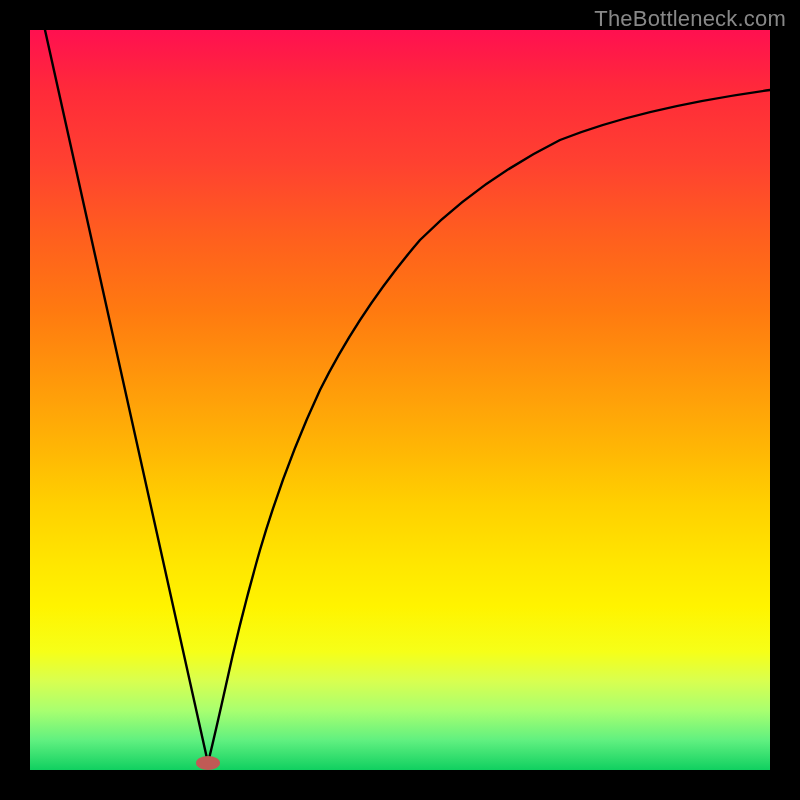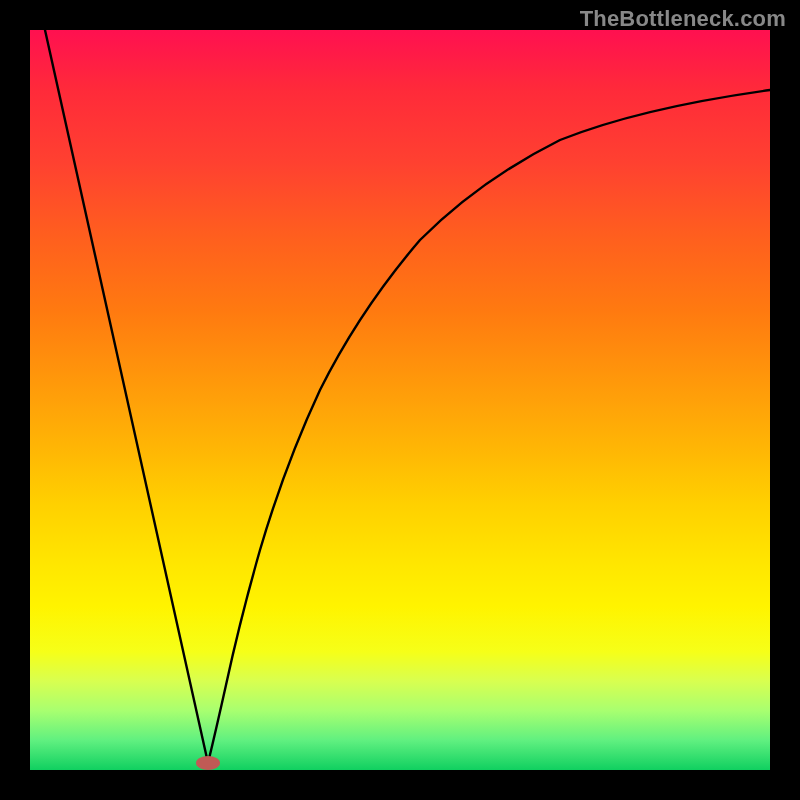--- a/index.html
+++ b/index.html
@@ -43,21 +43,21 @@
       #a8ff70 92%,
       #60f080 96%,
       #10d060 100%
     );
   }
   .watermark {
     position: absolute;
     top: 6px;
     right: 14px;
     font-size: 22px;
-    font-weight: 700;
+    font-weight: 400;
     color: #888;
     letter-spacing: 0.2px;
     user-select: none;
   }
   svg.curve-layer {
     position: absolute;
     left: 0;
     top: 0;
     width: 740px;
     height: 740px;

